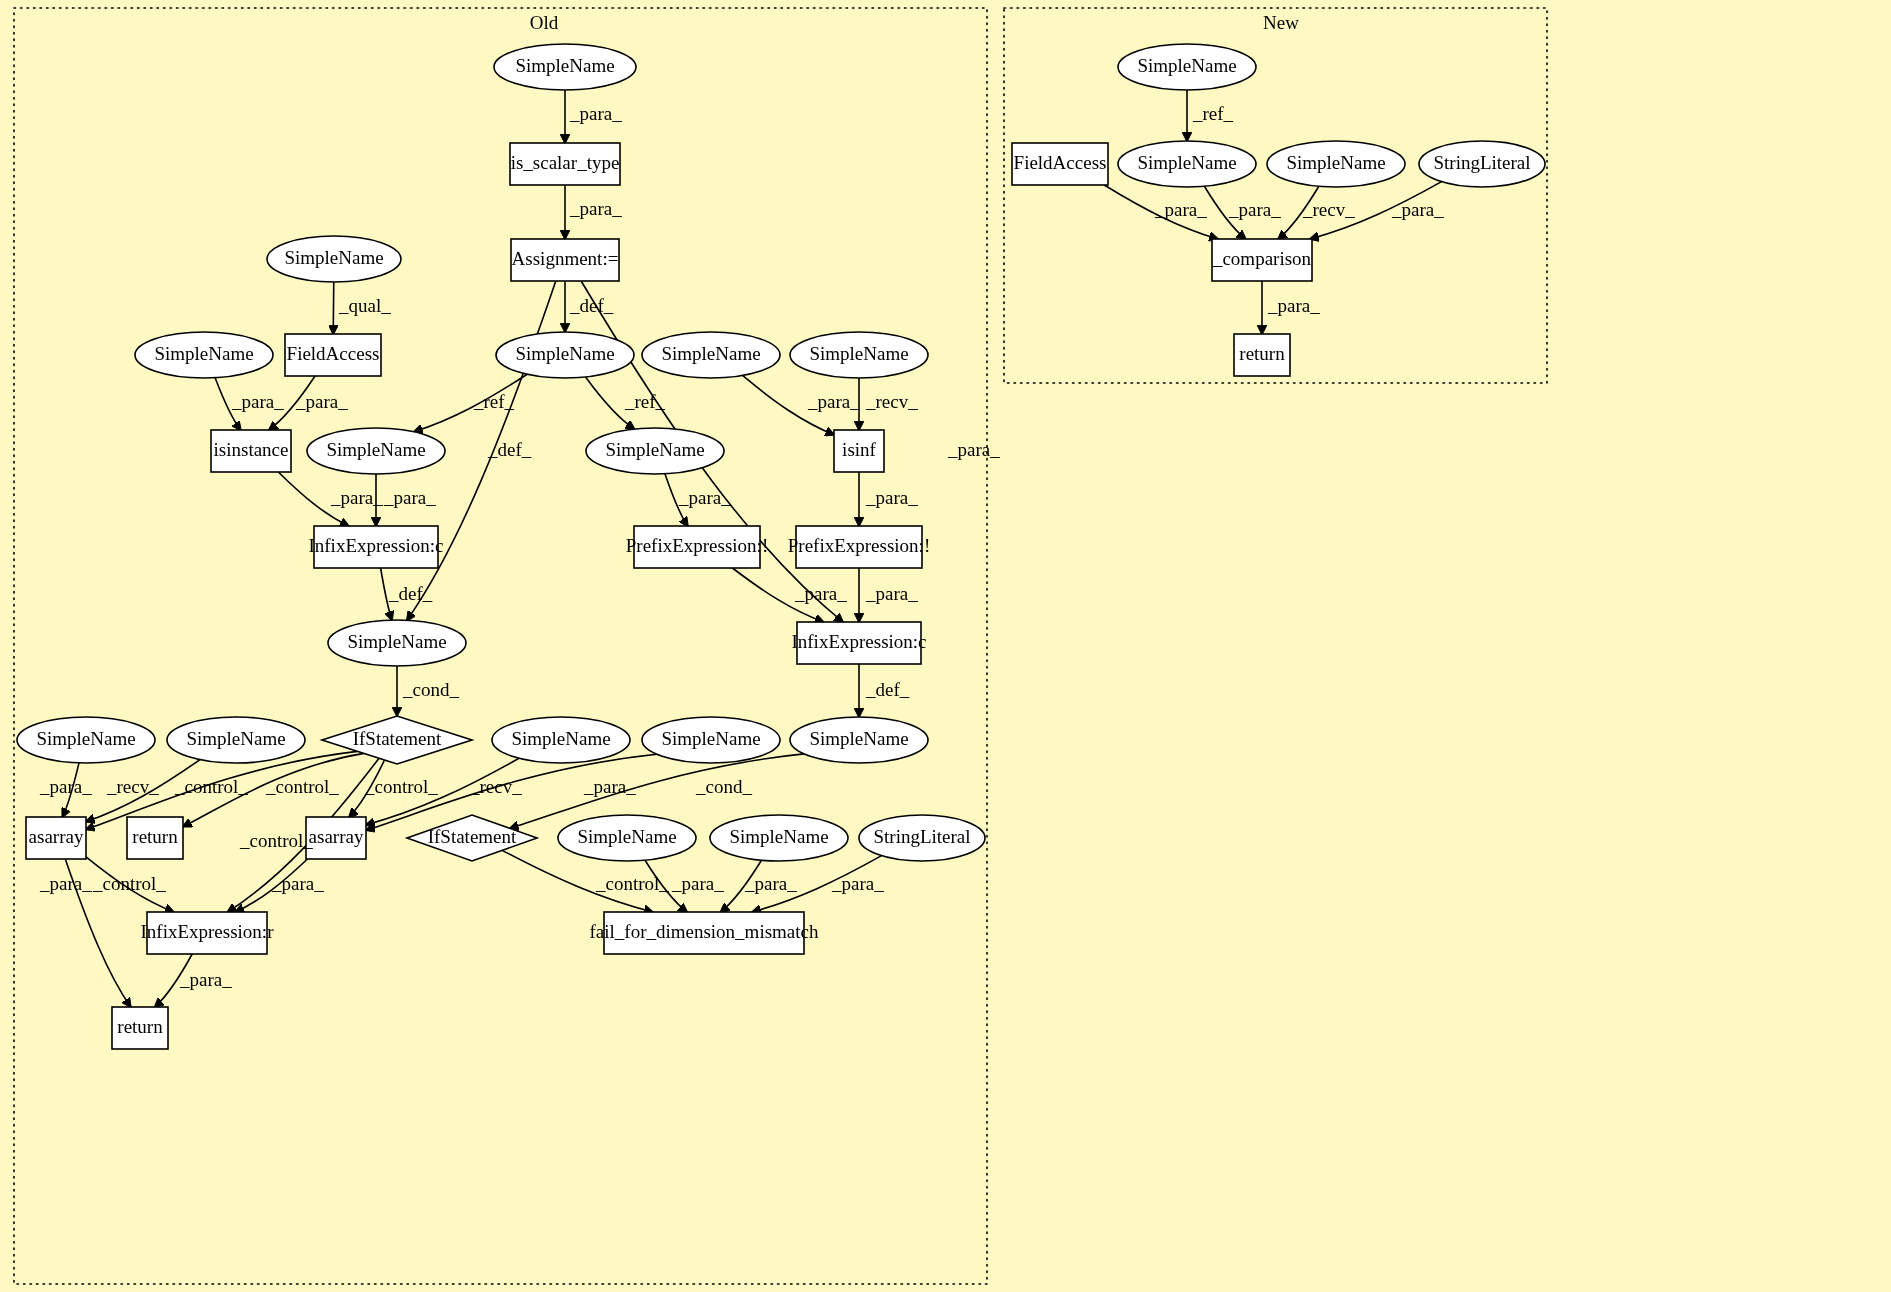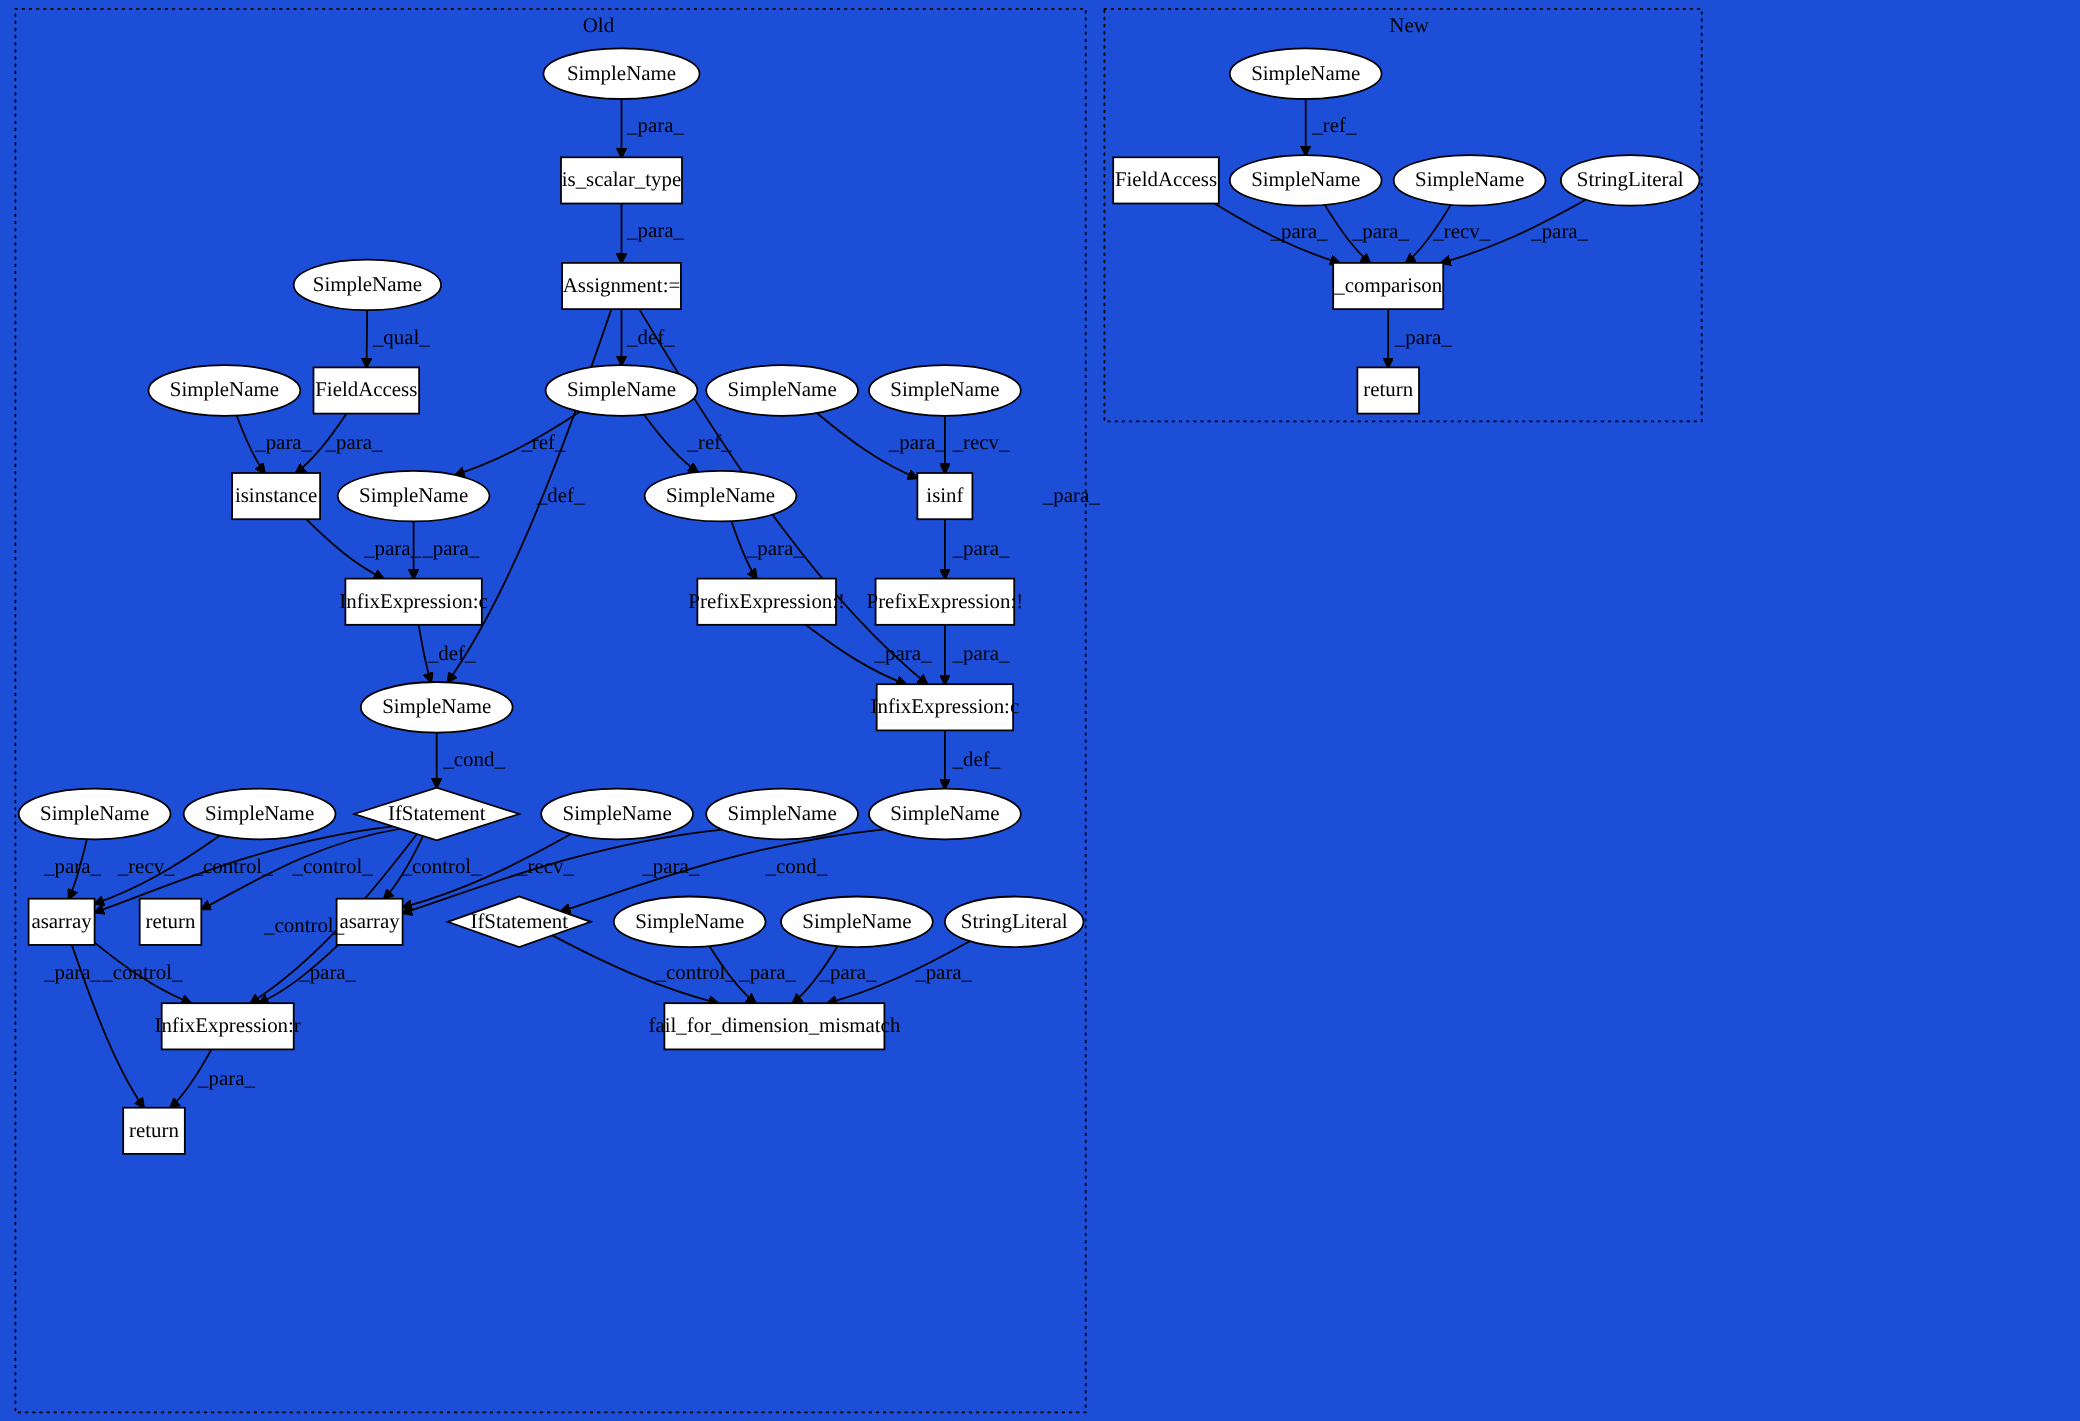--- a/index.html
+++ b/index.html
@@ -7,21 +7,21 @@
     padding: 0;
     background: #ffffff;
   }
   body {
     font-family: "Liberation Serif", "DejaVu Serif", serif;
   }
   #canvas {
     position: relative;
     width: 1891px;
     height: 1292px;
-    background: #1d4ed8;
+    background: #fef9c3;
     overflow: hidden;
   }
   svg#graph {
     position: absolute;
     top: 0;
     left: 0;
     width: 1891px;
     height: 1292px;
   }
   .node-shape {

